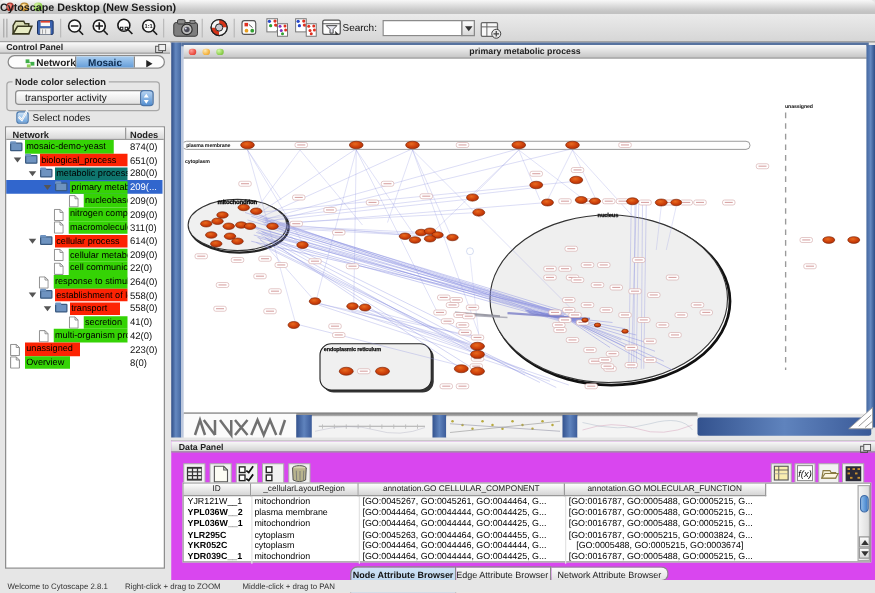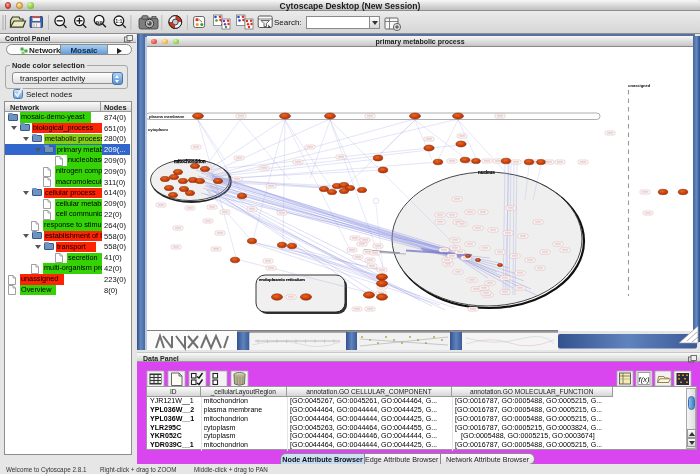--- a/index.html
+++ b/index.html
@@ -3,21 +3,21 @@
 *{margin:0;padding:0;box-sizing:border-box;font-family:"Liberation Sans",sans-serif}
 body{width:700px;height:474px;position:relative;background:#e6e6e6;overflow:hidden}
 .abs{position:absolute}
 </style></head>
 <body>
 
 <div class="abs" style="left:0;top:0;width:700px;height:11px;background:linear-gradient(#f8f8f8,#ccc 75%,#c2c2c2);border-bottom:1px solid #8e8e8e;border-radius:4px 4px 0 0">
   <div class="abs" style="left:4.8px;top:2.2px;width:6.6px;height:6.6px;border-radius:50%;background:radial-gradient(circle at 35% 28%,#ffb0a8,#e8463a 65%,#c03328);border:0.4px solid #a83a30"></div>
   <div class="abs" style="left:16px;top:2.2px;width:6.6px;height:6.6px;border-radius:50%;background:radial-gradient(circle at 35% 28%,#ffeec0,#f0b03c 65%,#cf9028);border:0.4px solid #b8872e"></div>
   <div class="abs" style="left:27.1px;top:2.2px;width:6.6px;height:6.6px;border-radius:50%;background:radial-gradient(circle at 35% 28%,#d8f4a8,#82c83e 65%,#62a42c)"></div>
-  <div class="abs" style="left:0;top:1px;width:700px;text-align:center;font-size:8.6px;font-weight:bold;color:#1a1a1a">Cytoscape Desktop (New Session)</div>
+  <div class="abs" style="left:0;top:1px;width:700px;text-align:left;font-size:8.6px;font-weight:bold;color:#1a1a1a">Cytoscape Desktop (New Session)</div>
 </div>
 
 <div class="abs" style="left:0;top:11px;width:700px;height:23px;background:linear-gradient(#ebebeb,#d6d6d6);border-bottom:1px solid #8e8e8e">
   <svg class="abs" style="left:0;top:0" width="700" height="23" viewBox="0 0 700 23" xmlns="http://www.w3.org/2000/svg">
     <line x1="3" y1="4" x2="3" y2="19" stroke="#aaa" stroke-width="1"></line>
     <line x1="5.5" y1="4" x2="5.5" y2="19" stroke="#aaa" stroke-width="1"></line>
 
     <path d="M10.5 9.5 L12.5 6 L19 6 L20 8 L23 8 L23 16 L10.5 16 Z" fill="#dde0b8" stroke="#3a3a20" stroke-width="1.2"></path>
     <path d="M10.5 16 L14 10 L25.5 10 L23 16 Z" fill="#e8ecc4" stroke="#3a3a20" stroke-width="1.2"></path>
 
@@ -172,21 +172,21 @@
       <div style="position:absolute;left:20px;top:78.2px;width:71px;height:10.4px;background:#35d305;overflow:hidden;color:#000;font-size:7.3px;line-height:10.2px;white-space:nowrap;padding-left:1px">mosaic-demo-yeast</div>
       <div style="position:absolute;left:104px;top:78.8px;font-size:7.6px;color:#111">874(0)</div>
       <div style="position:absolute;left:11px;top:92.0px;width:0;height:0;border-left:3.4px solid transparent;border-right:3.4px solid transparent;border-top:4.6px solid #555"></div>
       <div style="position:absolute;left:20px;top:90.4px;width:10px;height:7px;background:#6e93c0;border:0.5px solid #3a5a80;border-radius:1px"></div>
       <div style="position:absolute;left:20px;top:89.4px;width:5px;height:2px;background:#6e93c0;border-radius:1px 1px 0 0"></div>
       <div style="position:absolute;left:32px;top:89.0px;width:70px;height:10.4px;background:#fd2303;overflow:hidden;color:#000;font-size:7.3px;line-height:10.2px;white-space:nowrap;padding-left:1px">biological_process</div>
       <div style="position:absolute;left:104px;top:89.6px;font-size:7.6px;color:#111">651(0)</div>
       <div style="position:absolute;left:23px;top:102.8px;width:0;height:0;border-left:3.4px solid transparent;border-right:3.4px solid transparent;border-top:4.6px solid #555"></div>
       <div style="position:absolute;left:32px;top:101.2px;width:10px;height:7px;background:#6e93c0;border:0.5px solid #3a5a80;border-radius:1px"></div>
       <div style="position:absolute;left:32px;top:100.2px;width:5px;height:2px;background:#6e93c0;border-radius:1px 1px 0 0"></div>
-      <div style="position:absolute;left:44px;top:99.8px;width:58px;height:10.4px;background:#84cc16;overflow:hidden;color:#000;font-size:7.3px;line-height:10.2px;white-space:nowrap;padding-left:1px">metabolic process</div>
+      <div style="position:absolute;left:44px;top:99.8px;width:58px;height:10.4px;background:#0f766e;overflow:hidden;color:#000;font-size:7.3px;line-height:10.2px;white-space:nowrap;padding-left:1px">metabolic process</div>
       <div style="position:absolute;left:104px;top:100.4px;font-size:7.6px;color:#111">280(0)</div>
       <div style="position:absolute;left:5px;top:110.4px;width:125px;height:10.8px;background:#3166cd"></div>
       <div style="position:absolute;left:35px;top:113.6px;width:0;height:0;border-left:3.4px solid transparent;border-right:3.4px solid transparent;border-top:4.6px solid #555"></div>
       <div style="position:absolute;left:44px;top:112.0px;width:10px;height:7px;background:#6e93c0;border:0.5px solid #3a5a80;border-radius:1px"></div>
       <div style="position:absolute;left:44px;top:111.0px;width:5px;height:2px;background:#6e93c0;border-radius:1px 1px 0 0"></div>
       <div style="position:absolute;left:56px;top:110.6px;width:46px;height:10.4px;background:#35d305;overflow:hidden;color:#000;font-size:7.3px;line-height:10.2px;white-space:nowrap;padding-left:1px">primary metabo</div>
       <div style="position:absolute;left:104px;top:111.2px;font-size:7.6px;color:#fff">209(...</div>
       <svg style="position:absolute;left:55px;top:121.8px" width="8" height="10" viewBox="0 0 8 10">
         <path d="M0.5 0.5 L5 0.5 L7.5 3 L7.5 9.5 L0.5 9.5 Z" fill="#fff" stroke="#888" stroke-width="0.8"></path>
         <path d="M5 0.5 L5 3 L7.5 3" fill="none" stroke="#888" stroke-width="0.7"></path>

